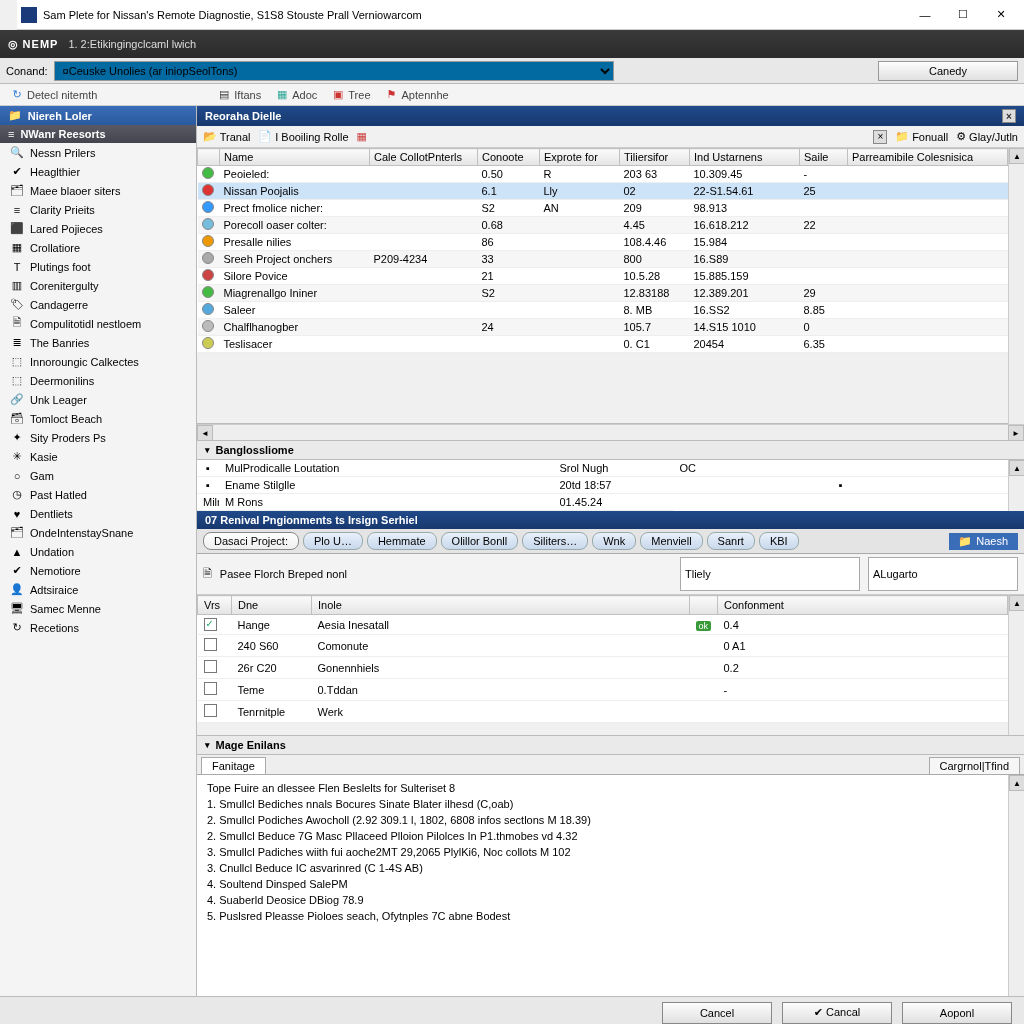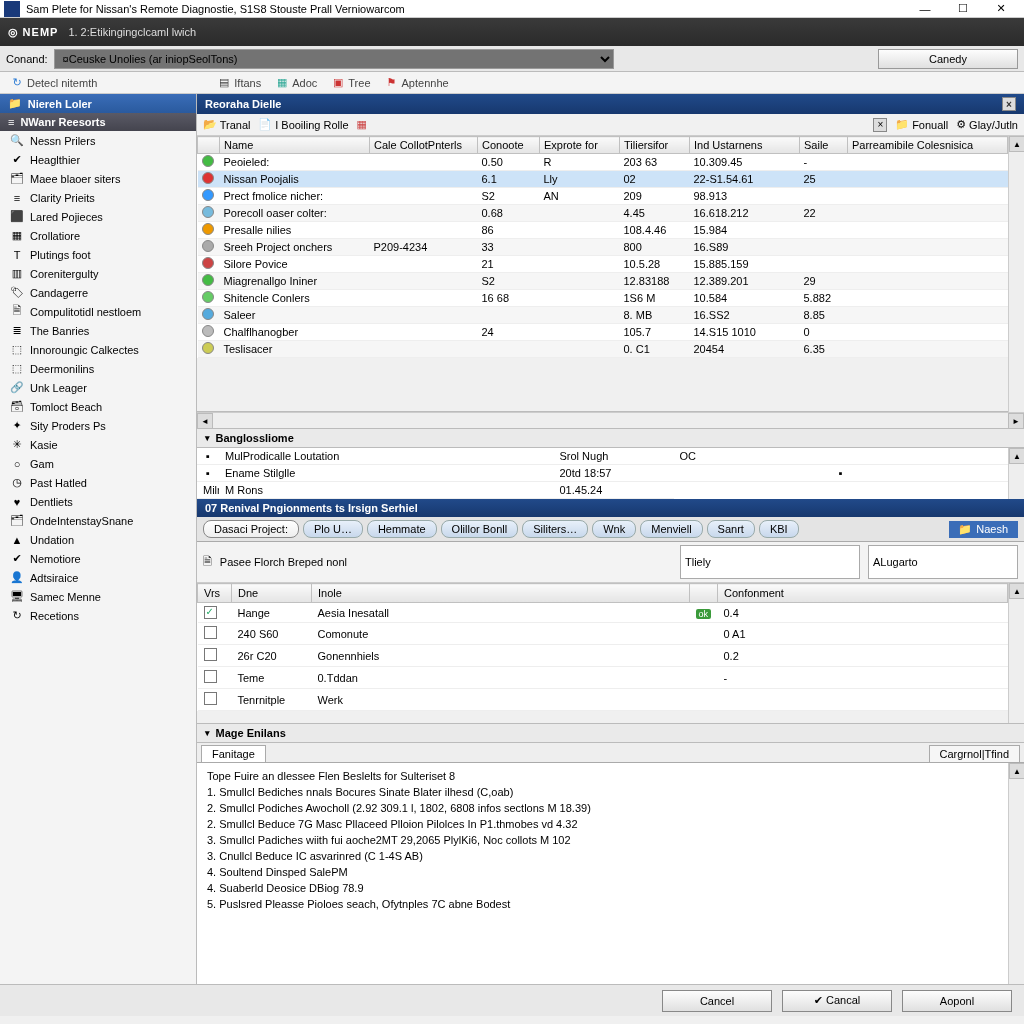--- a/index.html
+++ b/index.html
@@ -1,32 +1,32 @@
 <!DOCTYPE html>
 <html><head>
 <meta charset="utf-8">
 <style>
 * { box-sizing: border-box; margin: 0; padding: 0; font-family: "Segoe UI", Tahoma, sans-serif; font-size: 11px; }
 body { background: #f0f0f0; width: 1024px; height: 1024px; overflow: hidden; position: relative; }
 
 
-.titlebar { height: 18px; background: #fff; display: flex; align-items: center; padding: 0 4px; border-bottom: 1px solid #ccc; }
+.titlebar { height: 30px; background: #fff; display: flex; align-items: center; padding: 0 4px; border-bottom: 1px solid #ccc; margin-left: 17px; }
 .titlebar .appicon { width: 16px; height: 16px; background: #1a3a7a; margin-right: 6px; }
 .titlebar .title { flex: 1; }
 .titlebar .winbtn { width: 38px; height: 22px; display: flex; align-items: center; justify-content: center; cursor: default; }
 
 
 .brandbar { height: 28px; background: linear-gradient(#3a3a3a,#2a2a2a); color: #fff; display: flex; align-items: center; padding: 0 8px; }
 .brand-logo { font-weight: bold; font-size: 14px; letter-spacing: 1px; display:flex; align-items:center; gap:4px;}
 .brand-sub { margin-left: 10px; color: #ddd; }
 
 
 .cmdbar { height: 26px; background: #e8e8e8; display: flex; align-items: center; padding: 0 6px; gap: 6px; border-bottom: 1px solid #bbb; }
 .cmdbar label { }
-.cmdbar select { flex: 1; height: 20px; border: 1px solid #999; background: #737373; padding: 0 4px; max-width: 560px;}
+.cmdbar select { flex: 1; height: 20px; border: 1px solid #999; background: #0369a1; padding: 0 4px; max-width: 560px;}
 .cmdbar .rightbtn { margin-left: auto; width: 140px; height: 20px; border: 1px solid #999; background: linear-gradient(#fdfdfd,#e0e0e0); cursor: default; }
 
 
 .tbar2 { height: 22px; background: #f4f4f4; display:flex; align-items:center; padding:0 6px; gap:6px; border-bottom:1px solid #ccc; color:#444;}
 .tbar2 .tbitem { display:flex; align-items:center; gap:3px; padding:0 4px;}
 .tbar2 .ico { width:14px; height:14px; display:inline-flex; align-items:center; justify-content:center; border-radius:2px;}
 
 
 .main { display: flex; height: calc(1024px - 26px - 28px - 26px - 22px - 32px); }
 .sidebar { width: 197px; background: #f4f4f4; border-right: 1px solid #bbb; overflow-y: auto; padding-bottom: 4px;}
@@ -411,31 +411,20 @@
                 <td>Miagrenallgo Ininer</td>
                 <td></td>
                 <td>S2</td>
                 <td></td>
                 <td>12.83188</td>
                 <td>12.389.201</td>
                 <td>29</td>
                 <td></td>
               </tr>
               <tr>
-                <td><span class="statusdot" style="background:#6c6"></span></td>
-                <td>Shitencle Conlers</td>
-                <td></td>
-                <td>16 68</td>
-                <td></td>
-                <td>1S6 M</td>
-                <td>10.584</td>
-                <td>5.882</td>
-                <td></td>
-              </tr>
-              <tr>
                 <td><span class="statusdot" style="background:#5ad"></span></td>
                 <td>Saleer</td>
                 <td></td>
                 <td></td>
                 <td></td>
                 <td>8. MB</td>
                 <td>16.SS2</td>
                 <td>8.85</td>
                 <td></td>
               </tr>

